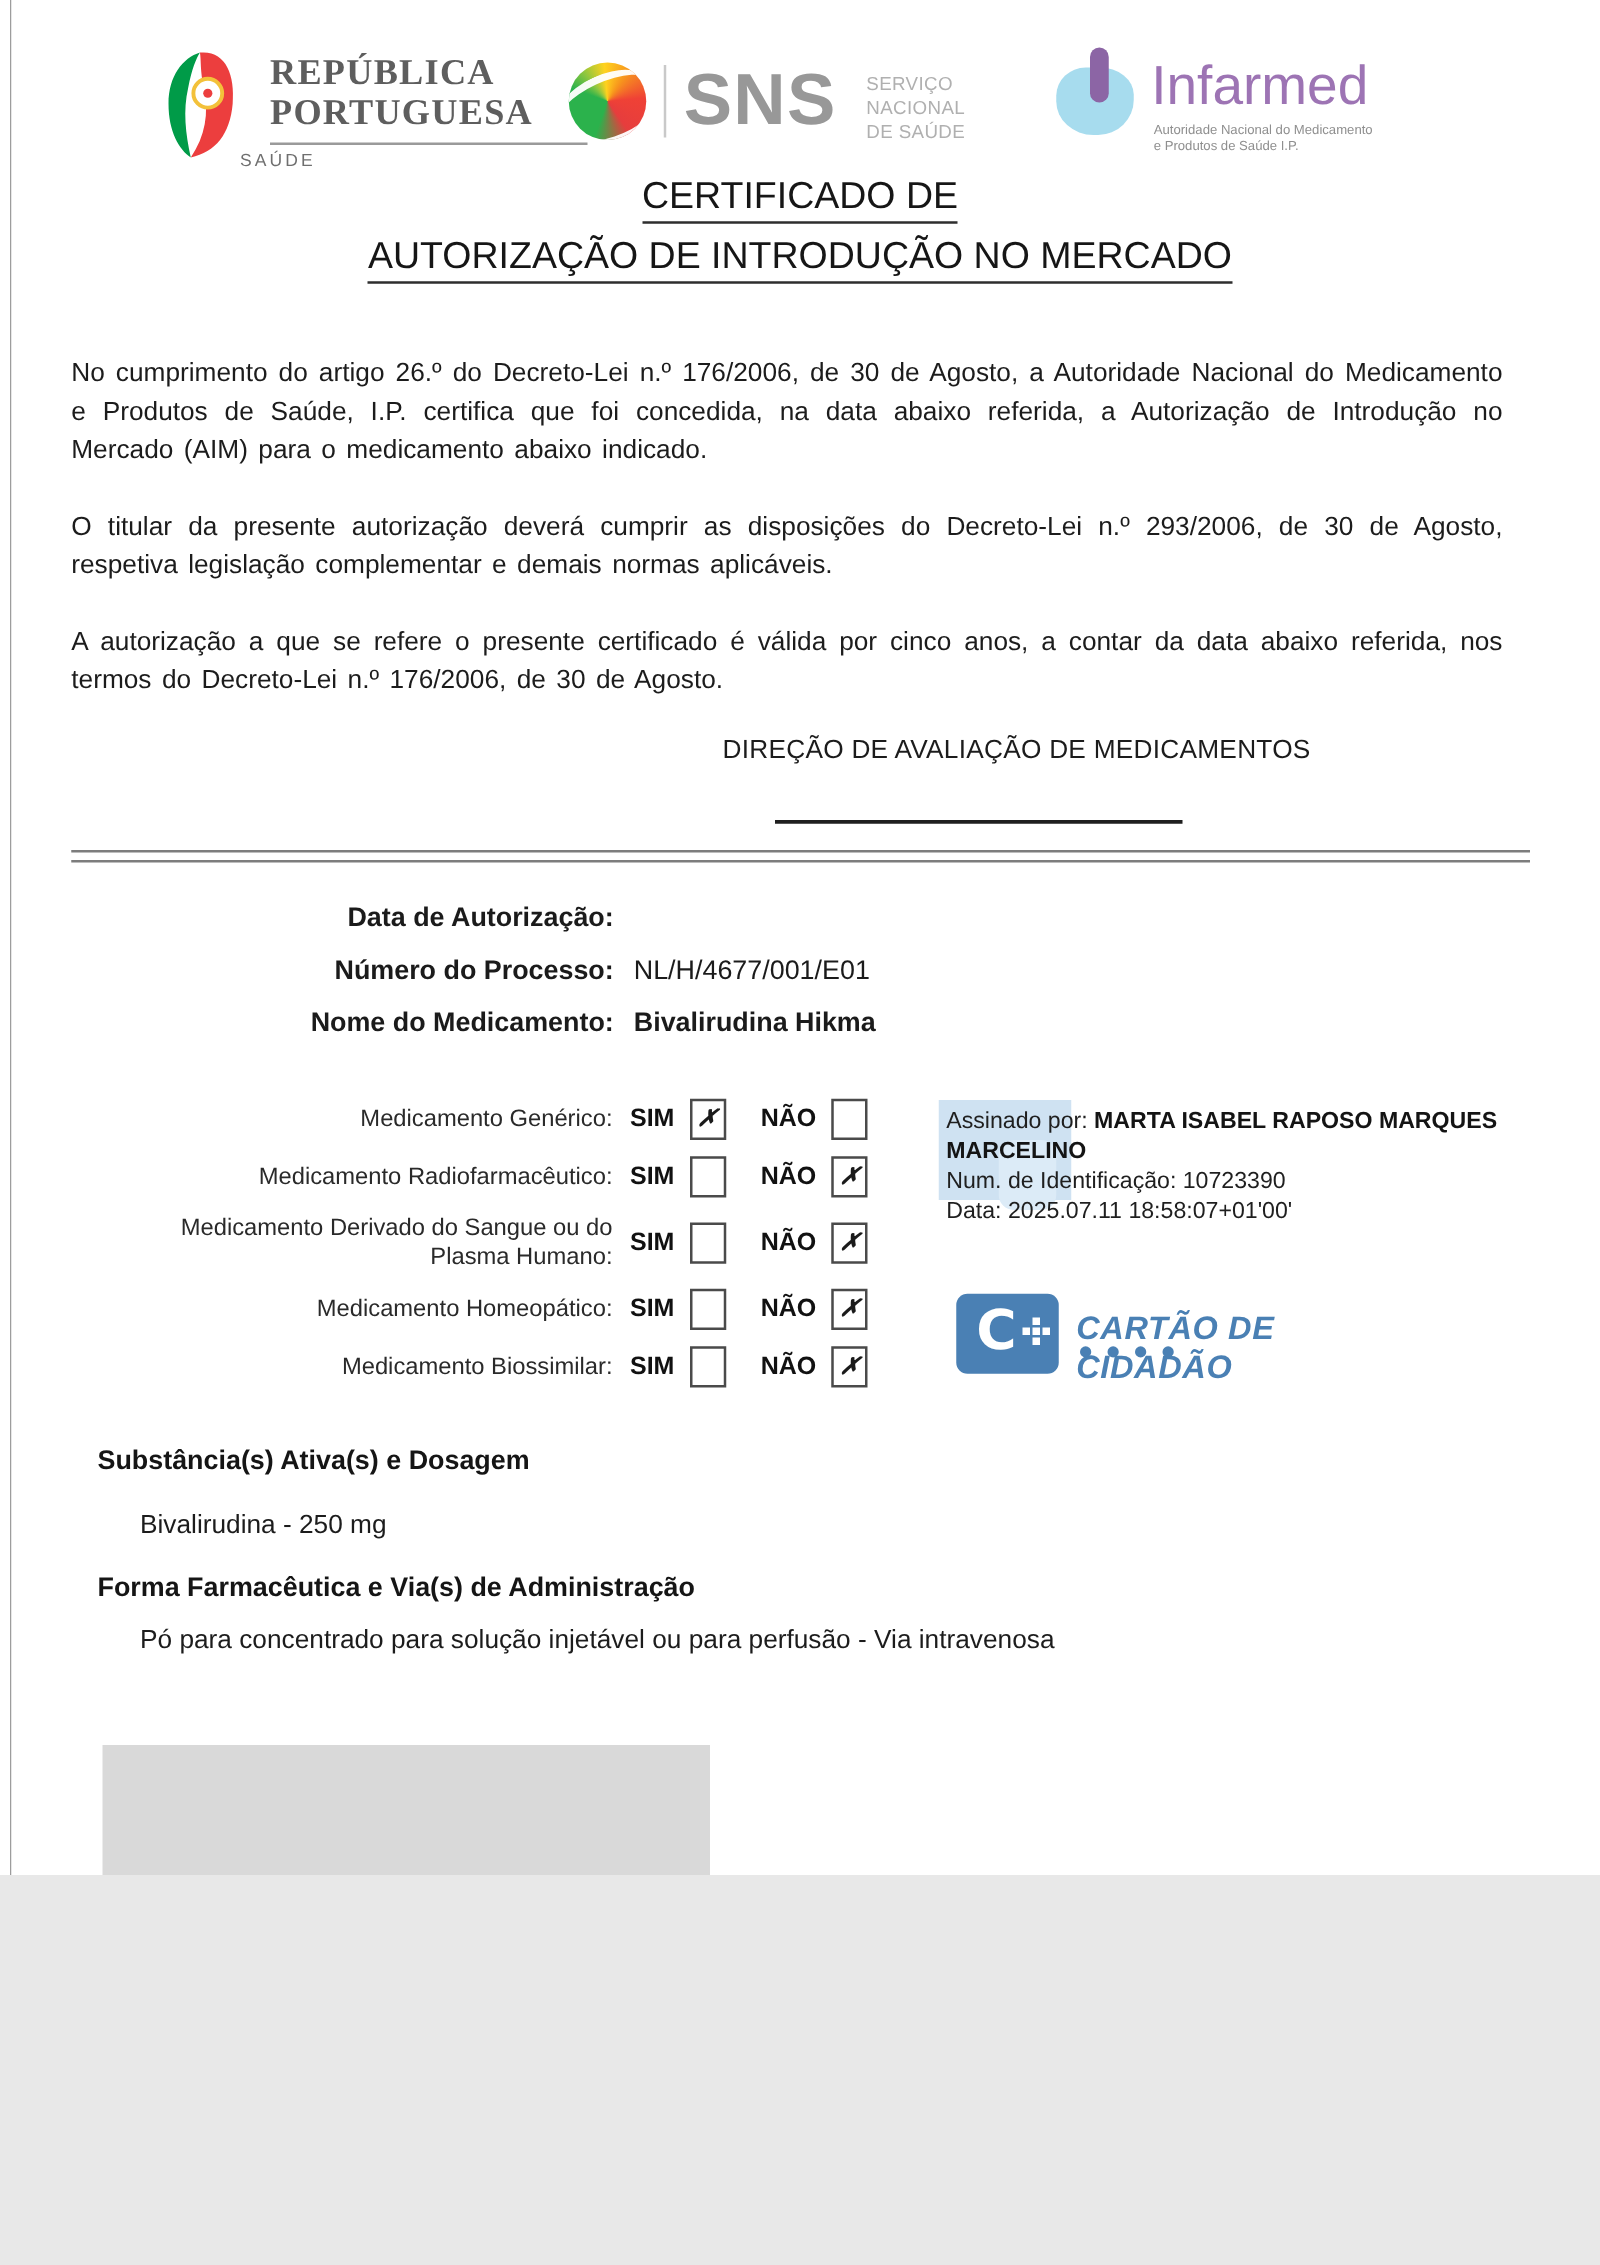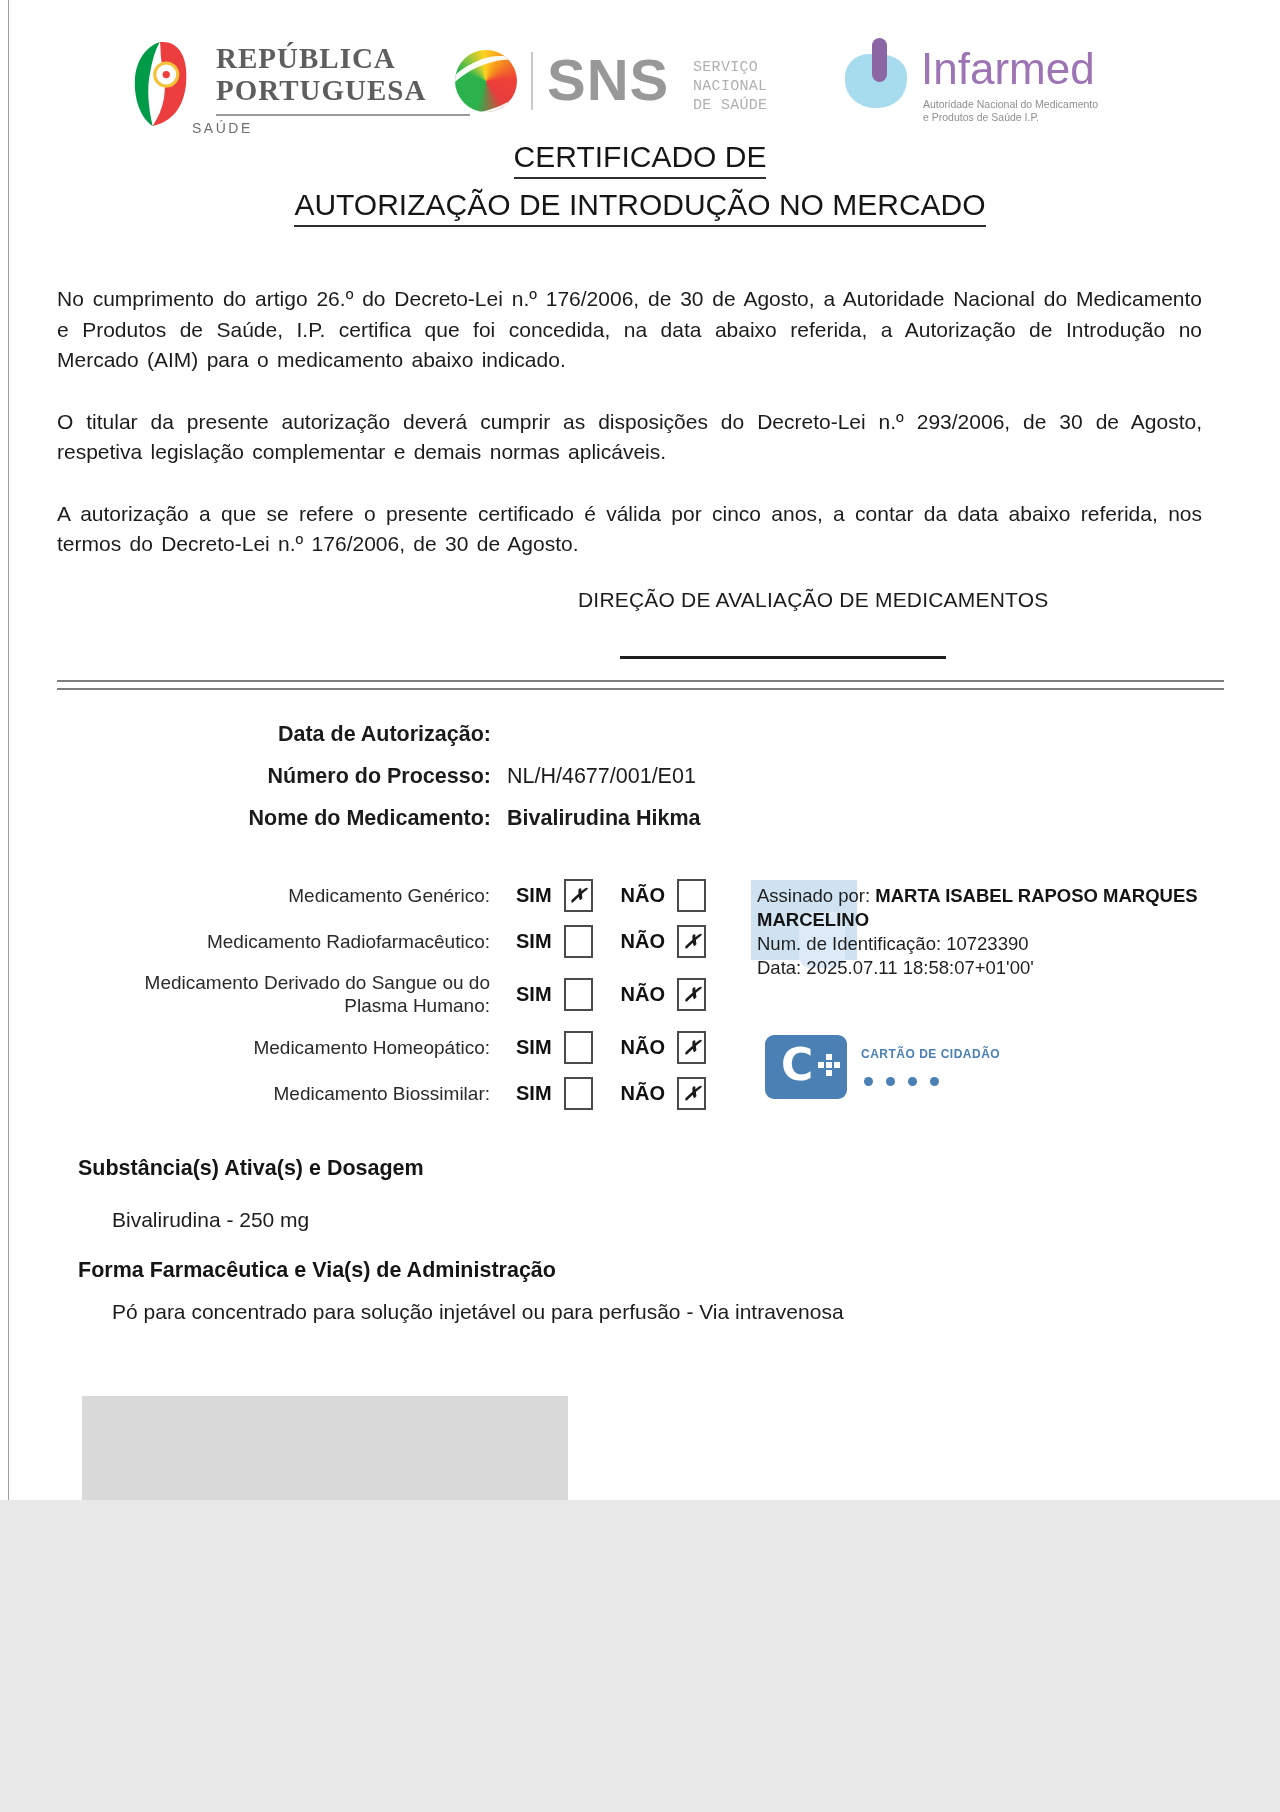--- a/index.html
+++ b/index.html
@@ -17,21 +17,21 @@
 
   .sns-logo{position:absolute;left:455px;top:42px;width:340px;height:84px;}
   .sns-globe{position:absolute;left:0;top:8px;width:62px;height:62px;border-radius:50%;overflow:hidden;
              background:conic-gradient(from 200deg,#2bb24c 0 90deg,#8cc63f 120deg,#ffd21e 155deg,#f7941d 195deg,#ef4136 245deg,#e63d3d 305deg,#2bb24c 360deg);}
   .sns-globe::before{content:"";position:absolute;left:-12px;top:10px;width:82px;height:40px;border-radius:50%;
              border-top:6px solid rgba(255,255,255,.95);transform:rotate(-25deg);}
   .sns-globe::after{content:"";position:absolute;left:-8px;top:18px;width:78px;height:42px;border-radius:50%;
              border-bottom:6px solid rgba(255,255,255,.95);transform:rotate(-18deg);}
   .sns-divider{position:absolute;left:76px;top:10px;width:2px;height:58px;background:#c9c9c9;}
   .sns-abbr{position:absolute;left:92px;top:4px;font-size:58px;font-weight:bold;color:#989898;letter-spacing:1px;}
-  .sns-sub{position:absolute;left:238px;top:16px;font-size:15px;line-height:19px;color:#b0b0b0;letter-spacing:.3px;font-family:Liberation Mono, monospace;}
+  .sns-sub{position:absolute;left:238px;top:16px;font-size:15px;line-height:19px;color:#b0b0b0;letter-spacing:.3px;}
 
   .inf-logo{position:absolute;left:845px;top:38px;width:330px;height:96px;}
   .inf-blob{position:absolute;left:0;top:16px;width:62px;height:54px;background:#a7dcee;
             border-radius:38% 44% 46% 48% / 42% 40% 52% 50%;}
   .inf-stick{position:absolute;left:27px;top:0;width:15px;height:44px;background:#8c65a5;border-radius:8px;}
   .inf-name{position:absolute;left:76px;top:6px;font-size:44px;color:#9d74b4;}
   .inf-sub{position:absolute;left:78px;top:60px;font-size:10.5px;line-height:13px;color:#8f8f8f;}
 
   
   .title-line{position:absolute;width:100%;text-align:center;font-size:30px;color:#161616;}
@@ -55,39 +55,39 @@
   .field-row .fvalue{margin-left:16px;}
   .f-row-1{top:722px;} .f-row-2{top:764px;} .f-row-3{top:806px;}
   .fvalue.bold{font-weight:bold;}
 
   
   .cb-block{position:absolute;left:90px;top:876px;width:640px;}
   .cb-row{display:flex;align-items:center;margin-bottom:8px;min-height:38px;}
   .cb-row.tall{min-height:52px;}
   .cb-label{width:400px;text-align:right;font-size:19px;line-height:23px;color:#2a2a2a;}
   .sn{font-weight:bold;font-size:20px;color:#111;}
-  .sn.sim{margin-left:26px;}
+  .sn.sim{margin-left:14px;}
   .sn.nao{margin-left:28px;}
   .box{width:25px;height:29px;border:2px solid #4a4a4a;margin-left:12px;background:#fff;
        display:flex;align-items:center;justify-content:center;flex:0 0 auto;}
   .box .mark{font-style:italic;font-weight:bold;font-size:19px;color:#1a1a1a;transform:skewX(-8deg);}
 
   
   .sig-block{position:absolute;left:757px;top:884px;width:445px;font-size:18.5px;line-height:24px;color:#1f1f1f;}
   .sig-backdrop{position:absolute;left:-6px;top:-4px;width:106px;height:80px;background:#cfe2f2;}
   .sig-ghost{position:absolute;left:42px;top:28px;width:46px;height:56px;background:#dcebf7;border-radius:12px;}
   .sig-text{position:relative;}
   .sig-text b{color:#141414;}
 
   .cc-logo{position:absolute;left:765px;top:1035px;width:330px;height:66px;}
   .cc-badge{position:absolute;left:0;top:0;width:82px;height:64px;background:#4a80b4;border-radius:9px;}
   .cc-c{position:absolute;left:16px;top:4px;font-family:"DejaVu Sans",sans-serif;
         font-size:44px;font-weight:bold;color:#fff;}
   .cc-px{position:absolute;width:6px;height:6px;background:#fff;}
-  .cc-text{position:absolute;left:96px;top:12px;font-size:12px;font-weight:bold;color:#4a80b4;letter-spacing:.5px;}
+  .cc-text{position:absolute;left:96px;top:12px;font-size:26px;font-weight:bold;color:#4a80b4;letter-spacing:.5px;font-style:italic;}
   .cc-dots{position:absolute;left:99px;top:42px;display:flex;gap:13px;}
   .cc-dots i{width:9px;height:9px;border-radius:50%;background:#4a80b4;}
 
   
   .sec-heading{position:absolute;left:78px;font-size:21.5px;font-weight:bold;color:#151515;}
   .sec-content{position:absolute;left:112px;font-size:21px;color:#1c1c1c;}
   .sec-h-substance{top:1156px;} .sec-c-substance{top:1198px;margin-top:10px;}
   .sec-h-form{top:1258px;} .sec-c-form{top:1300px;}
   .sec-h-holder{top:1360px;}
   .redact-box{position:absolute;left:82px;top:1396px;width:486px;height:190px;background:#d9d9d9;}

